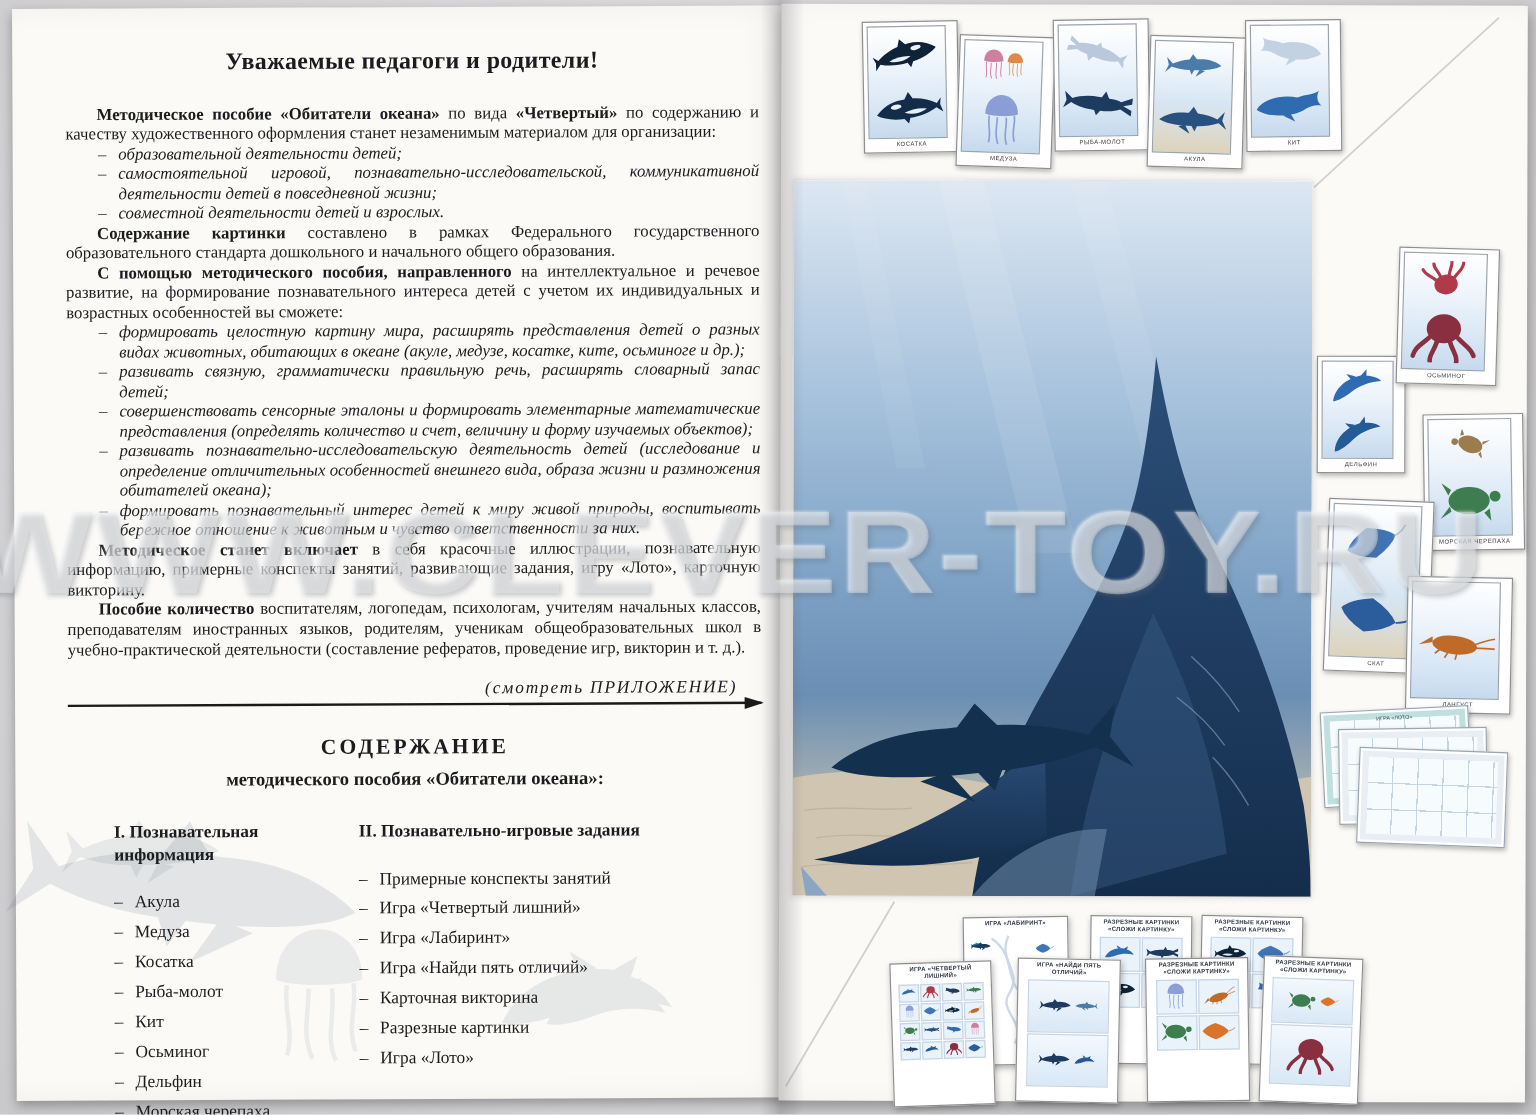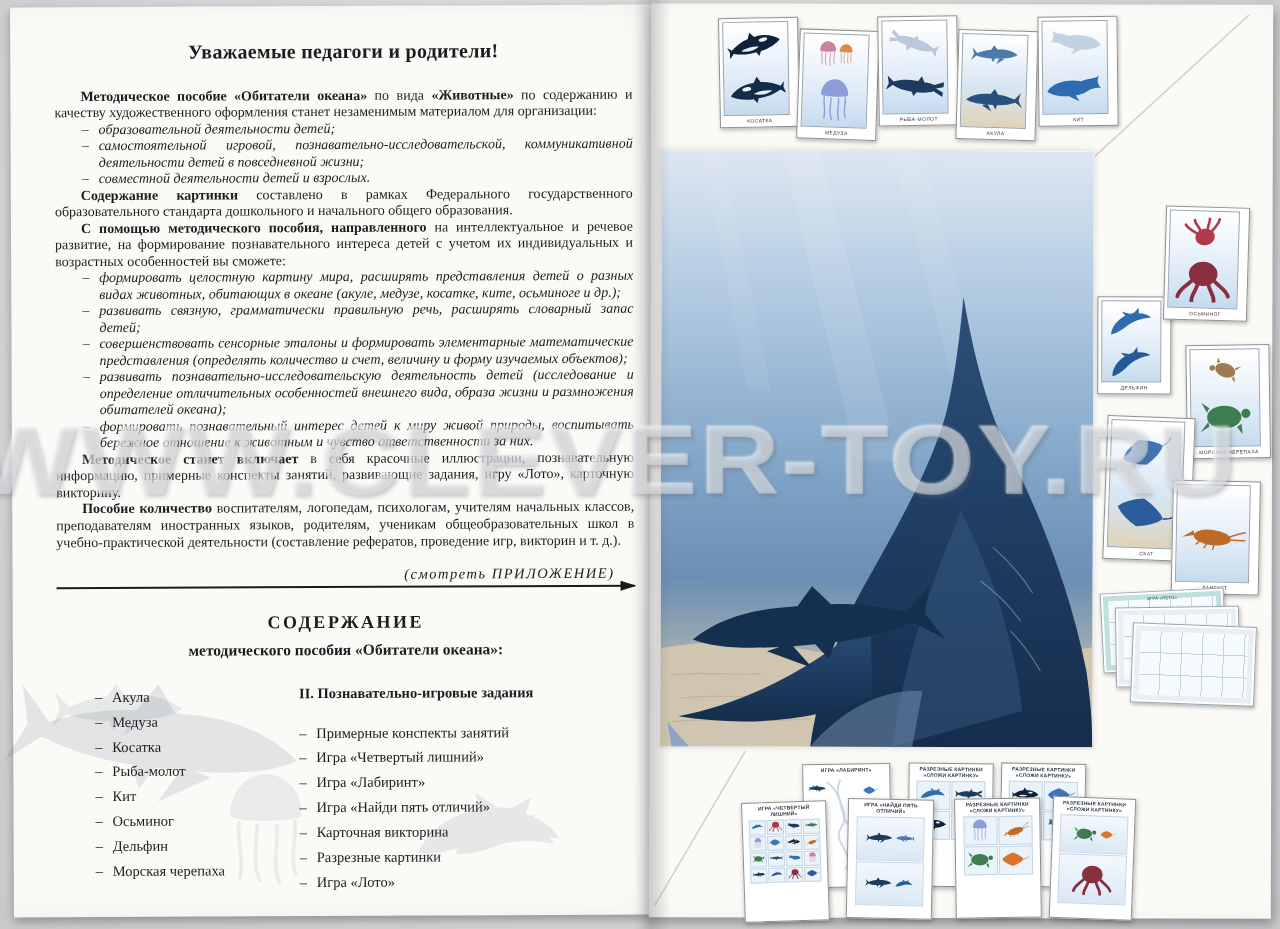--- a/index.html
+++ b/index.html
@@ -152,21 +152,21 @@
         <use href="#sym-jelly"></use>
       </svg>
     <svg class="sketch" style="left:396px;bottom:38px;width:170px;height:90px;opacity:.14;color:#6b7a8d" viewBox="0 0 120 60">
         <use href="#sym-dolphin"></use>
         <use href="#sym-dolphin" transform="translate(28,14) scale(.7)"></use>
       </svg>
 
     <div id="left-content">
       <h1 class="ttl">Уважаемые педагоги и родители!</h1>
 
-      <p class="para"><b>Методическое пособие «Обитатели океана»</b><span> по вида </span><b>«Животные»</b><span> по содержанию и качеству художественного оформления станет незаменимым материалом для организации:</span></p>
+      <p class="para"><b>Методическое пособие «Обитатели океана»</b><span> по вида </span><b>«Четвертый»</b><span> по содержанию и качеству художественного оформления станет незаменимым материалом для организации:</span></p>
 
       <div class="li"><span>образовательной деятельности детей;</span></div>
       <div class="li"><span>самостоятельной игровой, познавательно-исследовательской, коммуникативной деятельности детей в повседневной жизни;</span></div>
       <div class="li"><span>совместной деятельности детей и взрослых.</span></div>
 
       <p class="para"><b>Содержание картинки</b><span> составлено в рамках Федерального государственного образовательного стандарта дошкольного и начального общего образования.</span></p>
 
       <p class="para"><b>С помощью методического пособия, направленного</b><span> на интеллектуальное и речевое развитие, на формирование познавательного интереса детей с учетом их индивидуальных и возрастных особенностей вы сможете:</span></p>
 
       <div class="li"><span>формировать целостную картину мира, расширять представления детей о разных видах животных, обитающих в океане (акуле, медузе, косатке, ките, осьминоге и др.);</span></div>
@@ -180,20 +180,21 @@
       <p class="para"><b>Пособие количество</b><span> воспитателям, логопедам, психологам, учителям начальных классов, преподавателям иностранных языков, родителям, ученикам общеобразовательных школ в учебно-практической деятельности (составление рефератов, проведение игр, викторин и т. д.).</span></p>
 
       <div class="annex">(смотреть ПРИЛОЖЕНИЕ)</div>
       <div class="arrow"></div>
 
       <div class="toc-h1">СОДЕРЖАНИЕ</div>
       <div class="toc-h2">методического пособия  «Обитатели океана»:</div>
 
       <div class="toc-cols">
         <div class="toc-col1">
+          <div class="toc-head">I. Познавательная информация</div>
           <div class="toc-item">Акула</div>
           <div class="toc-item">Медуза</div>
           <div class="toc-item">Косатка</div>
           <div class="toc-item">Рыба-молот</div>
           <div class="toc-item">Кит</div>
           <div class="toc-item">Осьминог</div>
           <div class="toc-item">Дельфин</div>
           <div class="toc-item">Морская черепаха</div>
 
         </div>

